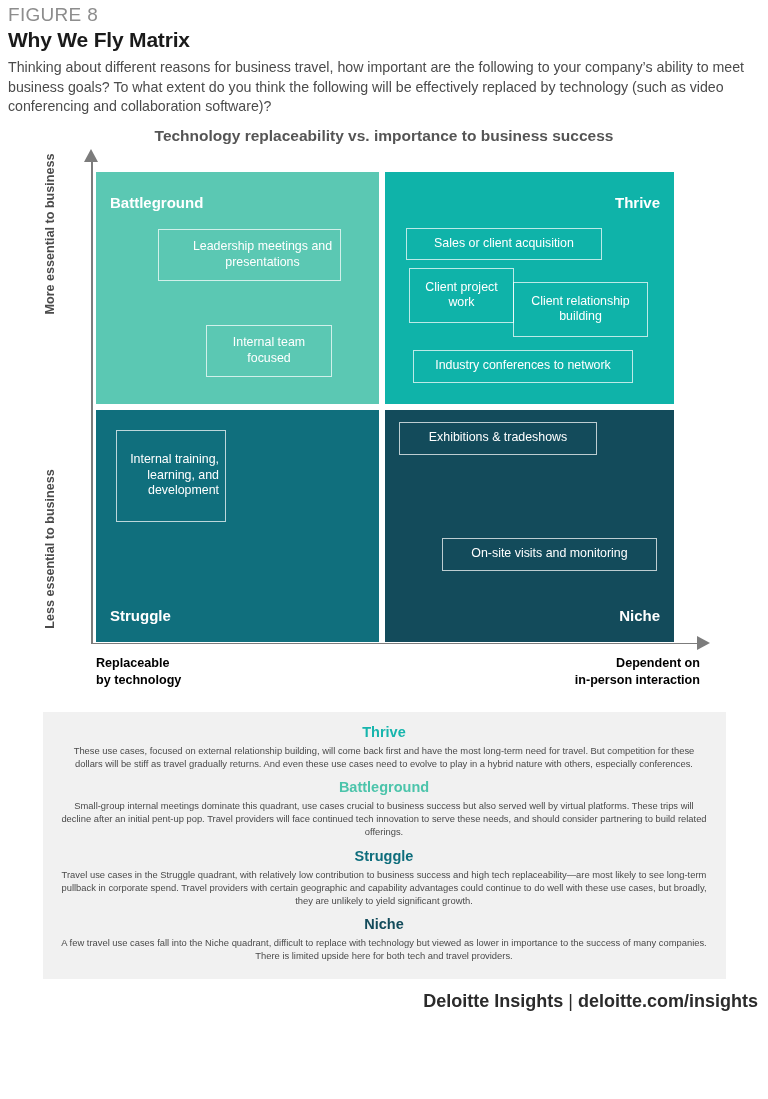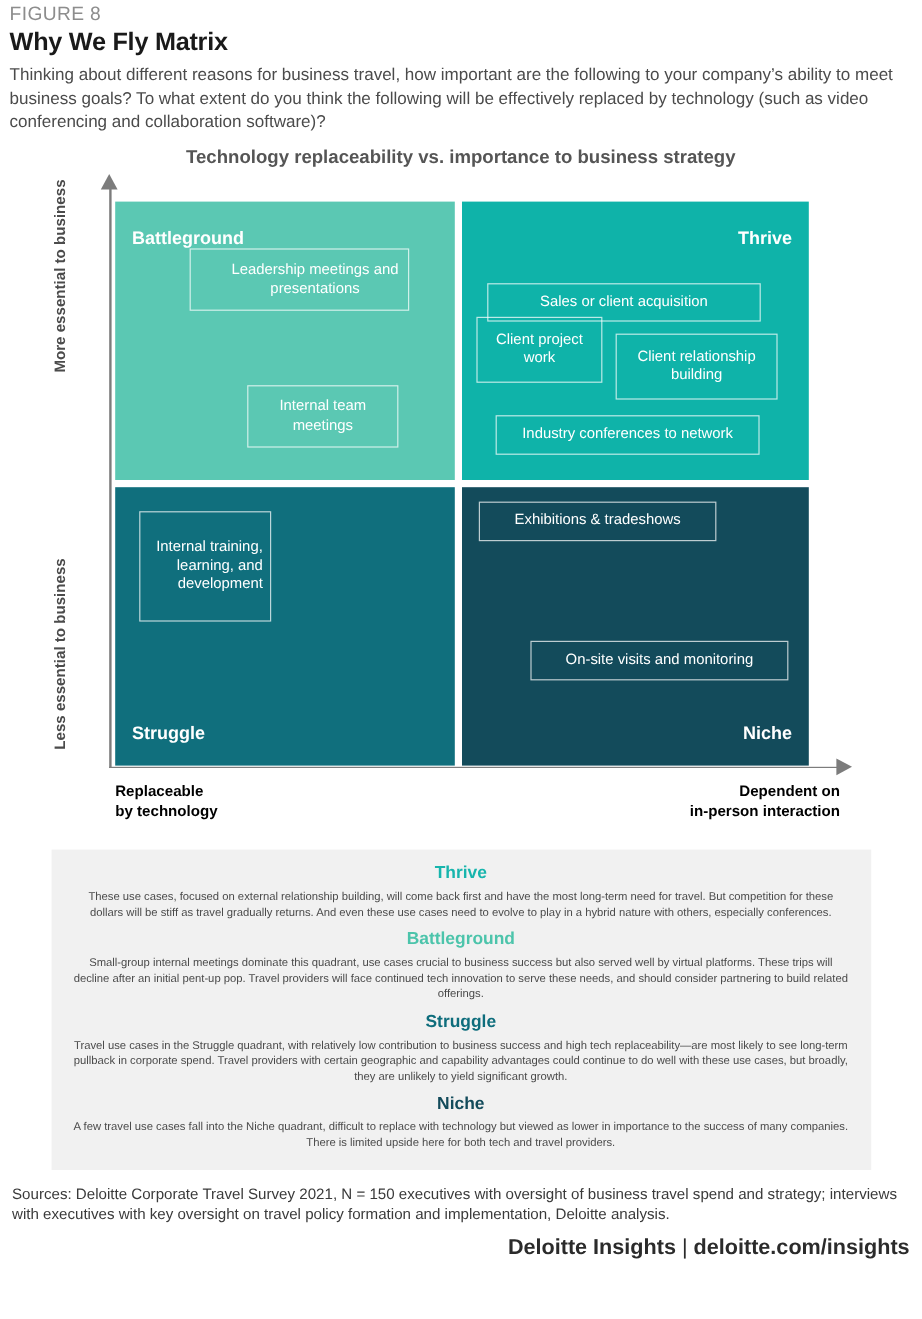--- a/index.html
+++ b/index.html
@@ -19,21 +19,21 @@
   .page {
     position: relative;
     width: 768px;
     height: 1099px;
     box-sizing: border-box;
     padding: 0 8px;
   }
 
   
   .figure-label {
-    font-size: 16px;
+    font-size: 19px;
     color: #8d8d8d;
     letter-spacing: .3px;
     margin: 4px 0 2px 0;
   }
   .figure-title {
     font-size: 21px;
     font-weight: bold;
     color: #1a1a1a;
     margin: 0 0 6px 0;
     letter-spacing: -.2px;
@@ -163,25 +163,25 @@
     font-size: 12.4px;
     line-height: 15.5px;
     text-align: center;
     display: flex;
     align-items: center;
     justify-content: center;
     padding: 4px 6px;
   }
 
   
-  .bg-i0 { left: 62px;  top: 39px;  width: 183px; height: 52px; padding-left: 32px; }
+  .bg-i0 { left: 62px;  top: 57px;  width: 183px; height: 52px; padding-left: 32px; }
   .bg-i1 { left: 110px; top: 153px; width: 126px; height: 52px; }
   
-  .th-i0 { left: 21px;  top: 68px;  width: 228px; height: 32px; }
-  .th-i1 { left: 12px;   top: 96px;  width: 105px; height: 55px; }
+  .th-i0 { left: 21px;  top: 56px;  width: 196px; height: 32px; }
+  .th-i1 { left: 24px;   top: 96px;  width: 105px; height: 55px; }
   .th-i2 { left: 128px; top: 110px; width: 135px; height: 55px; }
   .th-i3 { left: 28px;  top: 178px; width: 220px; height: 33px; }
   
   .st-i0 { left: 20px;  top: 20px;  width: 110px; height: 92px; text-align: right; }
   .st-i1 { left: 148px; top: 20px;  width: 104px; height: 67px; }
   
   .ni-i0 { left: 14px;  top: 12px;  width: 198px; height: 33px; }
   .ni-i1 { left: 57px;  top: 128px; width: 215px; height: 33px; }
 
   
@@ -234,21 +234,21 @@
 <body>
 
 <div class="page">
 
   <div class="figure-label">FIGURE 8</div>
   <h1 class="figure-title">Why We Fly Matrix</h1>
   <p class="figure-subtitle">Thinking about different reasons for business travel, how important are the following to your company’s ability to meet business goals? To what extent do you think the following will be effectively replaced by technology (such as video conferencing and collaboration software)?</p>
 
   <div class="chart-wrap">
 
-    <div class="chart-title">Technology replaceability vs. importance to business strategy</div>
+    <div class="chart-title">Technology replaceability vs. importance to business success</div>
 
     <div class="axis-y"></div>
     <div class="axis-y-arrow"></div>
     <div class="axis-x"></div>
     <div class="axis-x-arrow"></div>
 
     <div class="ylab top">More essential to business</div>
     <div class="ylab bot">Less essential to business</div>
 
     <div class="xlab left">
@@ -258,21 +258,21 @@
     <div class="xlab right">
       <span>Dependent on</span><br>
       <span>in-person interaction</span>
     </div>
 
     <div class="plot">
 
       <div class="quad quad-battleground">
         <div class="quad-name">Battleground</div>
         <div class="item bg-i0">Leadership meetings and presentations</div>
-        <div class="item bg-i1">Internal team meetings</div>
+        <div class="item bg-i1">Internal team focused</div>
       </div>
 
       <div class="quad quad-thrive">
         <div class="quad-name">Thrive</div>
         <div class="item th-i0">Sales or client acquisition</div>
         <div class="item th-i1">Client project work</div>
         <div class="item th-i2">Client relationship building</div>
         <div class="item th-i3">Industry conferences to network</div>
       </div>
 
@@ -308,21 +308,20 @@
     </div>
 
     <div class="desc-block">
       <div class="desc-head" style="color: rgb(19, 75, 91);">Niche</div>
       <div class="desc-body">A few travel use cases fall into the Niche quadrant, difficult to replace with technology but viewed as lower in importance to the success of many companies. There is limited upside here for both tech and travel providers.</div>
     </div>
 
   </div>
 
   <div class="footer">
-    <p class="sources">Sources: Deloitte Corporate Travel Survey 2021, N = 150 executives with oversight of business travel spend and strategy; interviews with executives with key oversight on travel policy formation and implementation, Deloitte analysis.</p>
     <div class="brandline">
       <span>Deloitte Insights</span>
       <span class="sep">|</span>
       <span>deloitte.com/insights</span>
     </div>
   </div>
 
 </div>
 
 </body></html>

